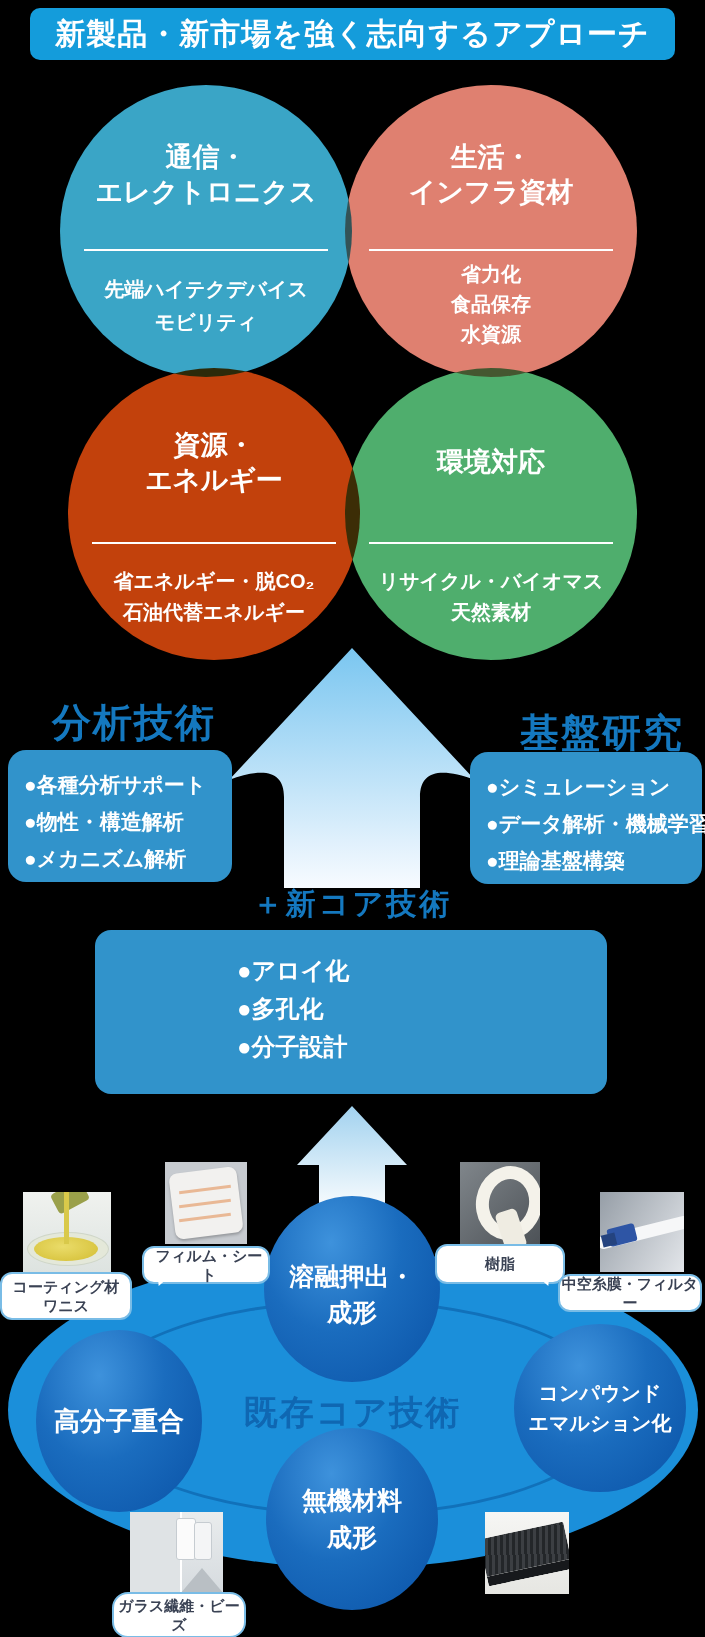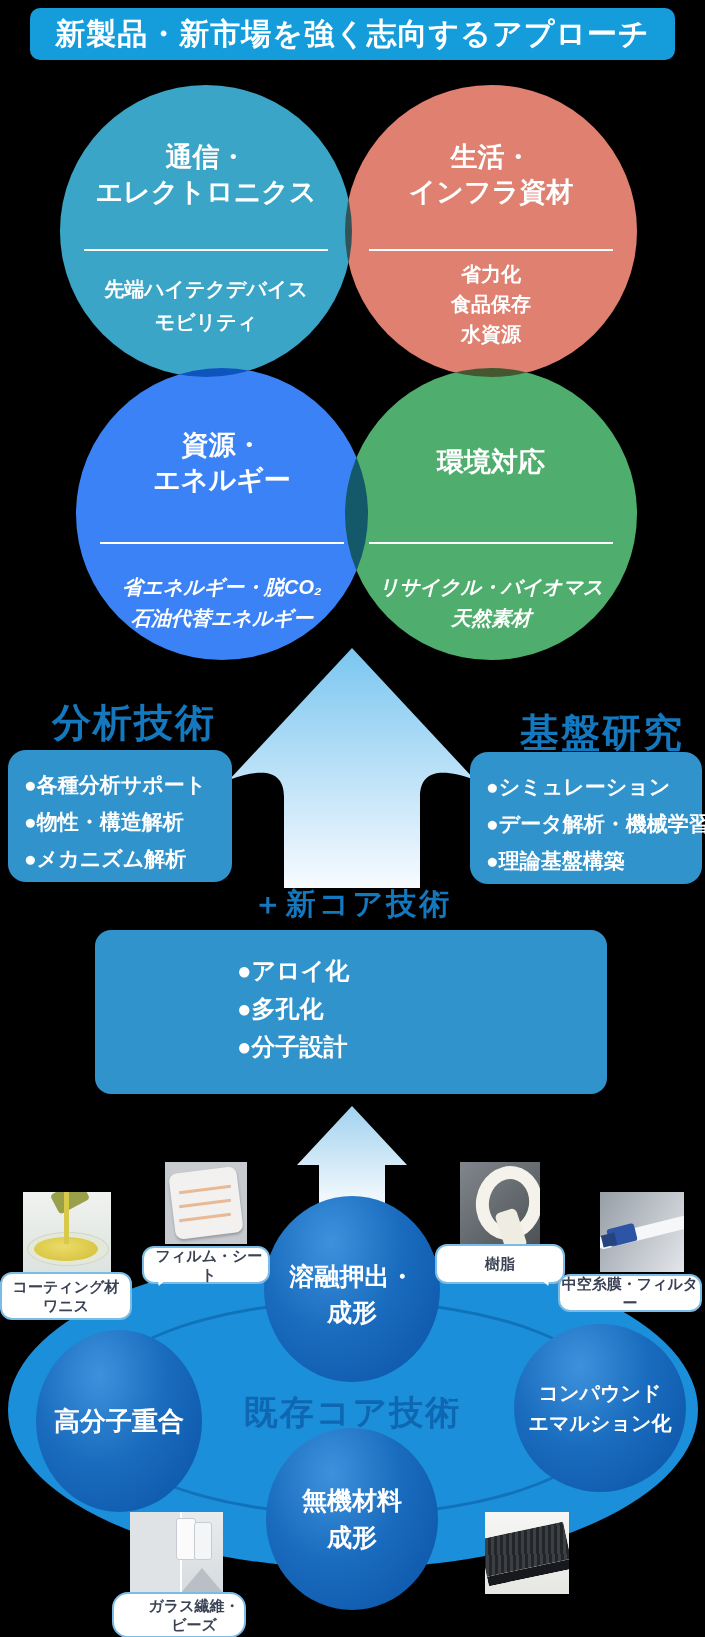--- a/index.html
+++ b/index.html
@@ -19,33 +19,33 @@
   }
 
   
   .venn{left:0;top:0;width:705px;height:705px;isolation:isolate;}
   .circle{
     position:absolute;width:292px;height:292px;border-radius:50%;
     mix-blend-mode:multiply;color:#fff;text-align:center;font-weight:bold;
   }
   .c1{left:60px;top:85px;background:#3AA5C6;}
   .c2{left:345px;top:85px;background:#DF8070;}
-  .c3{left:76px;top:368px;background:#3b82f6;}
+  .c3{left:68px;top:368px;background:#c2410c;}
   .c4{left:345px;top:368px;background:#4FAE6D;}
   .ctitle{
     display:flex;align-items:center;justify-content:center;
     height:148px;padding-top:16px;font-size:27px;line-height:1.3;white-space:pre-line;
   }
   .c3 .ctitle,.c4 .ctitle{height:158px;}
   .cdivider{width:244px;height:2px;background:#fff;margin:0 auto;}
   .csub{margin-top:22px;font-size:20px;}
   .csub div{line-height:33px;}
   .c2 .csub{margin-top:8px;}
   .c2 .csub div{line-height:30px;}
-  .c3 .csub,.c4 .csub{margin-top:28px;font-style:italic;}
+  .c3 .csub,.c4 .csub{margin-top:22px;}
   .c3 .csub div,.c4 .csub div{line-height:31px;}
 
   
   .side-label{font-size:39px;font-weight:bold;color:#1478BF;letter-spacing:2px;}
   .lbl-analysis{left:52px;top:696px;}
   .lbl-research{left:520px;top:706px;}
   .bullet-box{
     background:#3193CB;border-radius:18px;color:#fff;font-weight:bold;
     font-size:21px;padding:16px 16px 12px 16px;box-sizing:border-box;
   }
@@ -88,21 +88,21 @@
   .photo{position:absolute;overflow:hidden;z-index:5;}
   .caption{
     position:absolute;z-index:6;background:#fff;border:2px solid #79BCE6;border-radius:12px;
     color:#3A4254;font-weight:bold;font-size:15px;line-height:1.3;text-align:center;
     display:flex;align-items:center;justify-content:center;white-space:pre-line;box-sizing:border-box;
   }
   .cap-coating{left:0px;top:1272px;width:132px;height:48px;}
   .cap-film{left:142px;top:1246px;width:128px;height:38px;padding-left:6px;}
   .cap-resin{left:435px;top:1244px;width:130px;height:40px;}
   .cap-hollow{left:558px;top:1274px;width:144px;height:38px;}
-  .cap-glass{left:112px;top:1592px;width:134px;height:46px;border-radius:16px;padding-left:30px;}
+  .cap-glass{left:112px;top:1592px;width:134px;height:46px;border-radius:16px;}
   .cap-carbon{left:462px;top:1672px;width:127px;height:58px;border-radius:16px;}
   .tail-bl:after{content:'';position:absolute;left:8px;bottom:-12px;width:0;height:0;
     border:8px solid transparent;border-top:13px solid #fff;transform:skewX(-28deg);}
   .tail-br:after{content:'';position:absolute;right:8px;bottom:-12px;width:0;height:0;
     border:8px solid transparent;border-top:13px solid #fff;transform:skewX(28deg);}
 
   .ph-coating{left:23px;top:1192px;width:88px;height:80px;background:linear-gradient(#f0f2ef,#dde3e0);}
   .ph-coating .dish{position:absolute;left:4px;bottom:6px;width:80px;height:32px;border-radius:50%;background:#e4e8d9;border:1px solid #cfd6c8;}
   .ph-coating .pool{position:absolute;left:11px;bottom:11px;width:64px;height:24px;border-radius:50%;background:radial-gradient(ellipse at 45% 40%, #eadc6a, #d3bd32);}
   .ph-coating .stream{position:absolute;left:41px;top:0;width:5px;height:52px;background:#d9c94a;}

